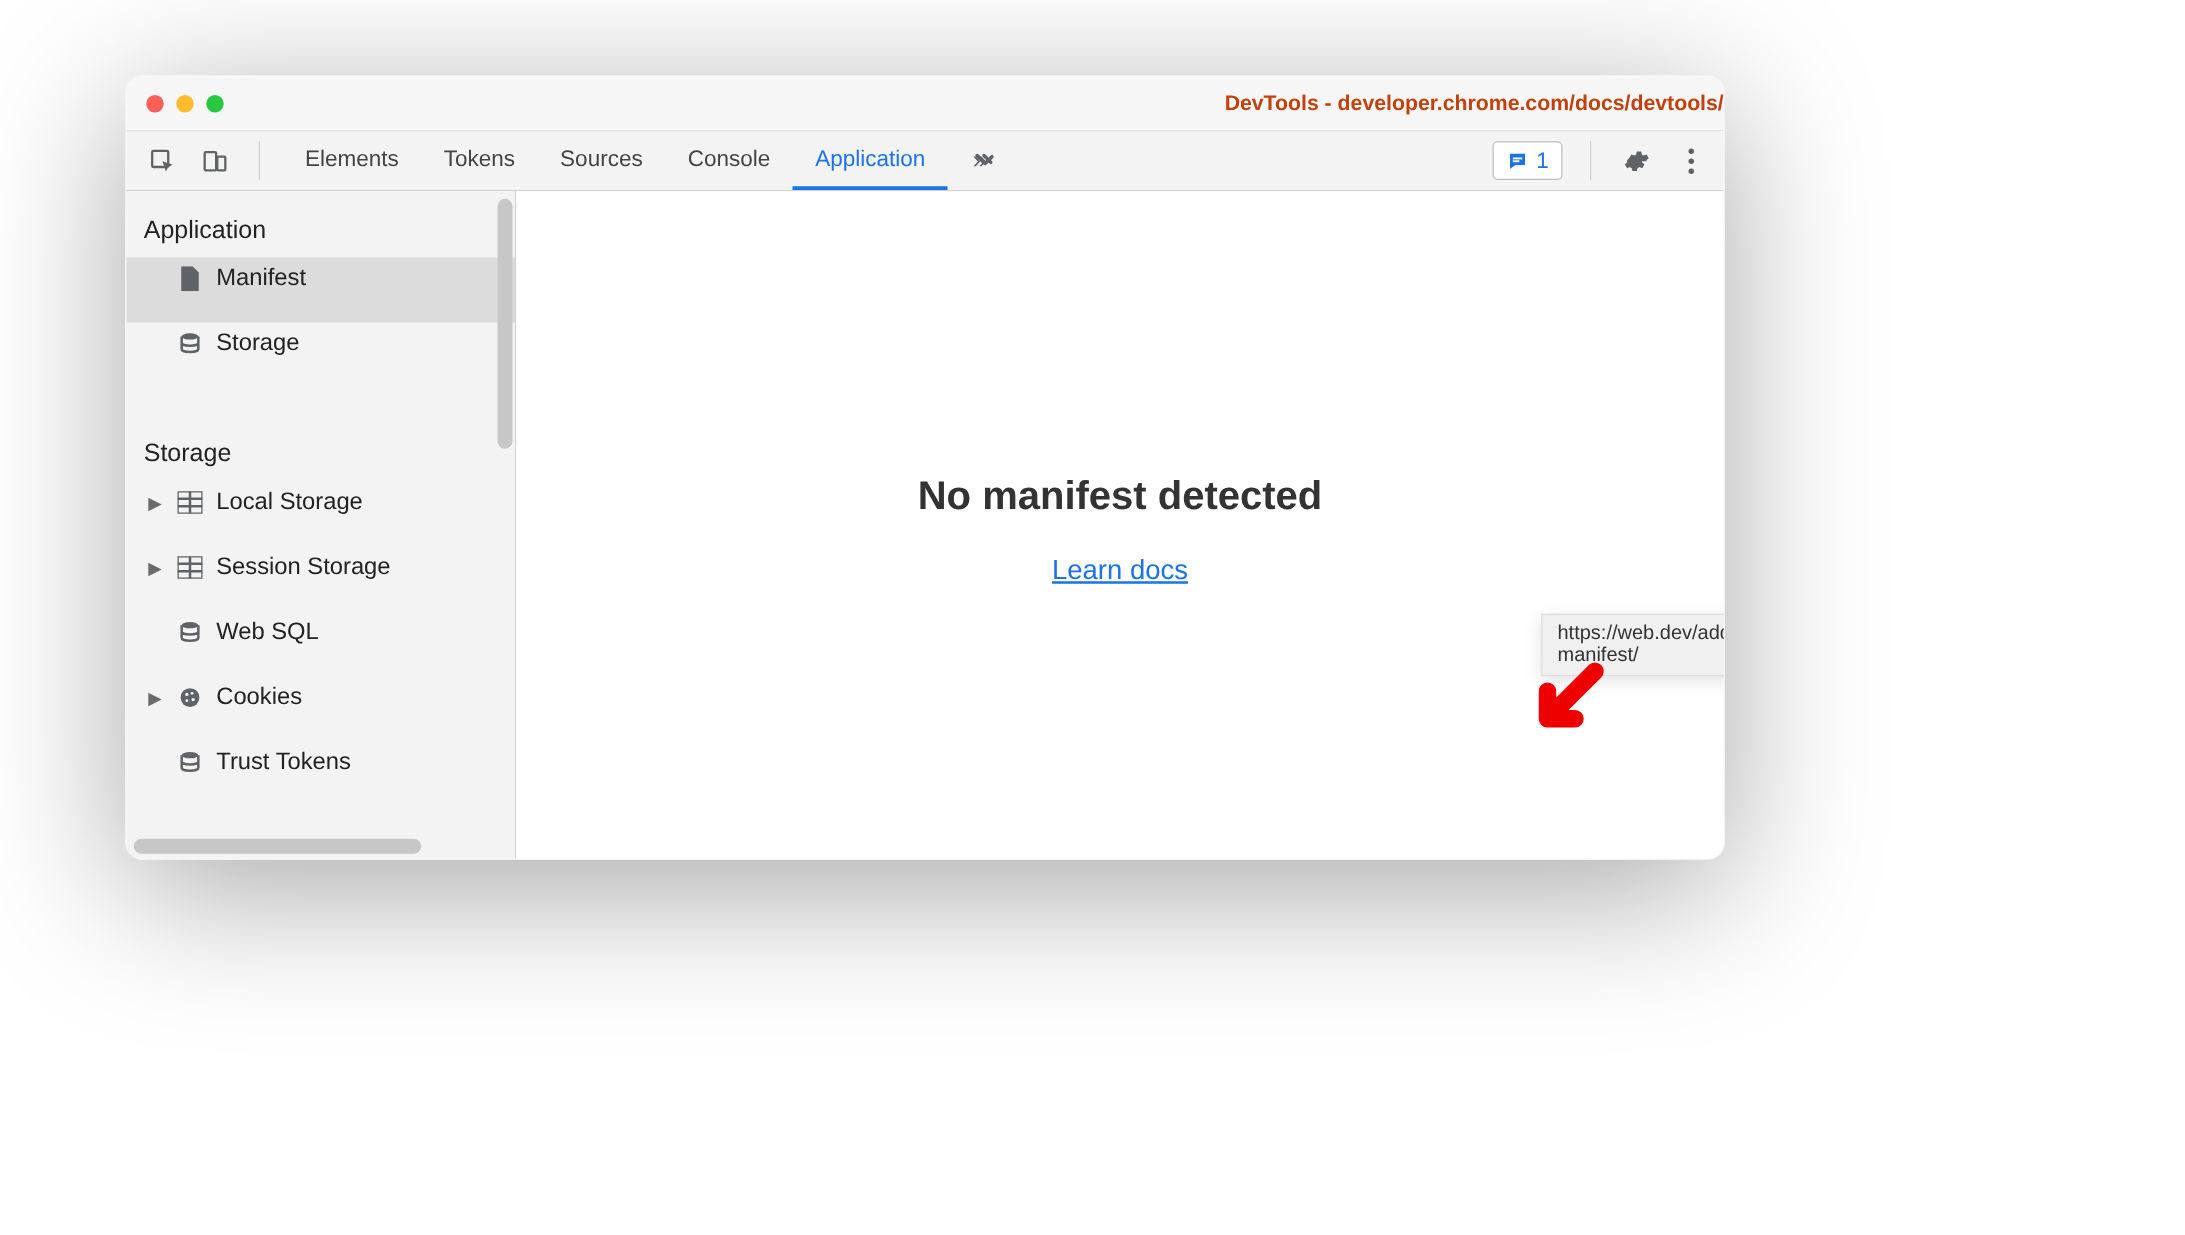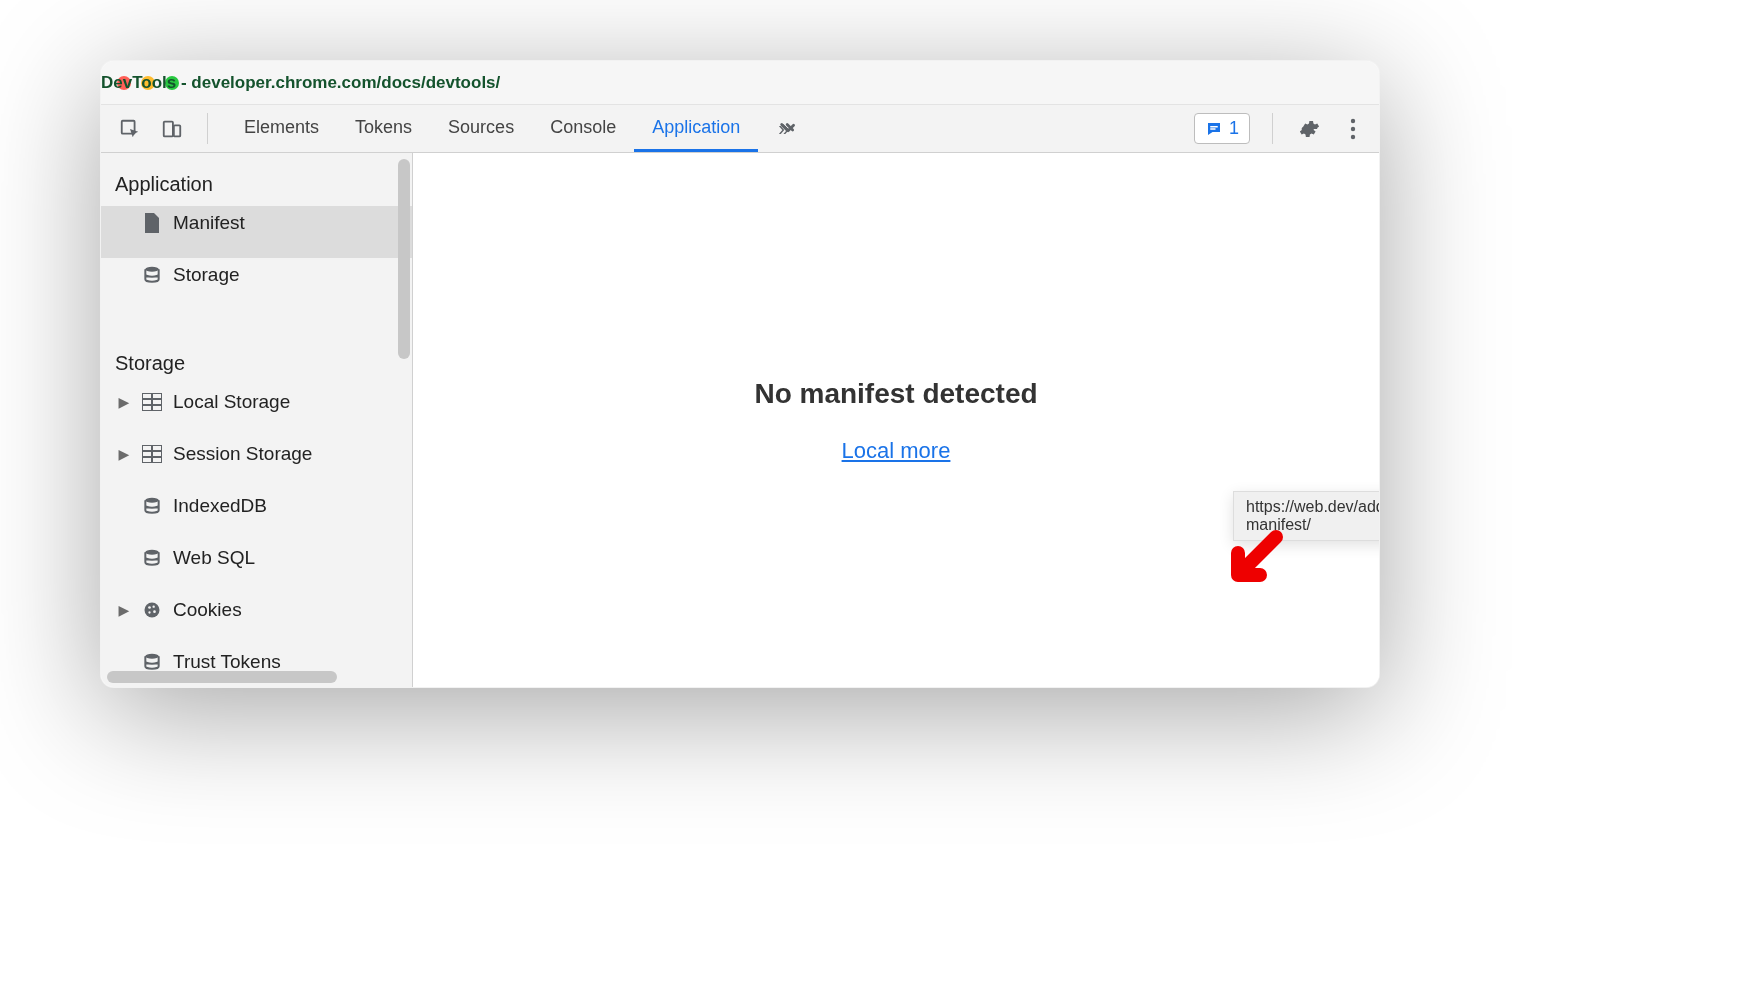--- a/index.html
+++ b/index.html
@@ -39,24 +39,24 @@
     position: relative;
   }
   .traffic { display: flex; gap: 10px; }
   .dot { width: 14px; height: 14px; border-radius: 50%; }
   .dot.red { background: #ff5f57; }
   .dot.yellow { background: #febc2e; }
   .dot.green { background: #28c840; }
   .title-text {
     position: absolute;
     left: 0; right: 0;
-    text-align: left;
+    text-align: right;
     font-size: 17px;
     font-weight: 600;
-    color: #14532d;
+    color: #c2410c;
     pointer-events: none;
   }
   .toolbar {
     height: 48px;
     background: #f3f3f3;
     border-bottom: 1px solid #d0d0d0;
     display: flex;
     align-items: stretch;
     padding: 0 8px 0 12px;
     gap: 8px;
@@ -173,21 +173,21 @@
     flex: 1;
     background: #fff;
     position: relative;
   }
   .empty-state {
     position: absolute;
     left: 0; right: 0; top: 225px;
     text-align: center;
   }
   .empty-title {
-    font-size: 28px;
+    font-size: 32px;
     font-weight: 700;
     color: #333;
   }
   .learn-link {
     display: inline-block;
     margin-top: 28px;
     font-size: 22px;
     color: #1a73e8;
     text-decoration: underline;
     cursor: pointer;
@@ -326,30 +326,20 @@
             <svg width="20" height="18" viewBox="0 0 20 18" fill="currentColor">
                   <rect width="20" height="18" rx="1" fill="none" stroke="currentColor" stroke-width="2"></rect>
                   <line x1="0" y1="6" x2="20" y2="6" stroke="currentColor" stroke-width="2"></line>
                   <line x1="0" y1="12" x2="20" y2="12" stroke="currentColor" stroke-width="2"></line>
                   <line x1="10" y1="0" x2="10" y2="18" stroke="currentColor" stroke-width="2"></line>
                 </svg>
           </span>
           <span>Session Storage</span>
         </div>
 
-        <div class="tree-item">
-          <span class="tri"></span>
-          <span class="icon">
-            <svg width="20" height="20" viewBox="0 0 24 24" fill="currentColor">
-                  <ellipse cx="12" cy="5" rx="8" ry="3"></ellipse>
-                  <path d="M4 5v6c0 1.7 3.6 3 8 3s8-1.3 8-3V5M4 11v6c0 1.7 3.6 3 8 3s8-1.3 8-3v-6" fill="none" stroke="currentColor" stroke-width="2.4"></path>
-                </svg>
-          </span>
-          <span>IndexedDB</span>
-        </div>
 
         <div class="tree-item">
           <span class="tri"></span>
           <span class="icon">
             <svg width="20" height="20" viewBox="0 0 24 24" fill="currentColor">
                   <ellipse cx="12" cy="5" rx="8" ry="3"></ellipse>
                   <path d="M4 5v6c0 1.7 3.6 3 8 3s8-1.3 8-3V5M4 11v6c0 1.7 3.6 3 8 3s8-1.3 8-3v-6" fill="none" stroke="currentColor" stroke-width="2.4"></path>
                 </svg>
           </span>
           <span>Web SQL</span>
@@ -380,21 +370,21 @@
           <span>Trust Tokens</span>
         </div>
       </div>
       <div class="vscroll"></div>
       <div class="hscroll"></div>
     </div>
 
     <div class="main">
       <div class="empty-state">
         <div class="empty-title">No manifest detected</div>
-        <a class="learn-link">Local more</a>
+        <a class="learn-link">Learn docs</a>
       </div>
       <div class="tooltip">https://web.dev/add-manifest/</div>
     </div>
   </div>
 
 </div>
 </div>
 
 <div class="annot-arrow">
   <svg width="70" height="70" viewBox="0 0 70 70">

